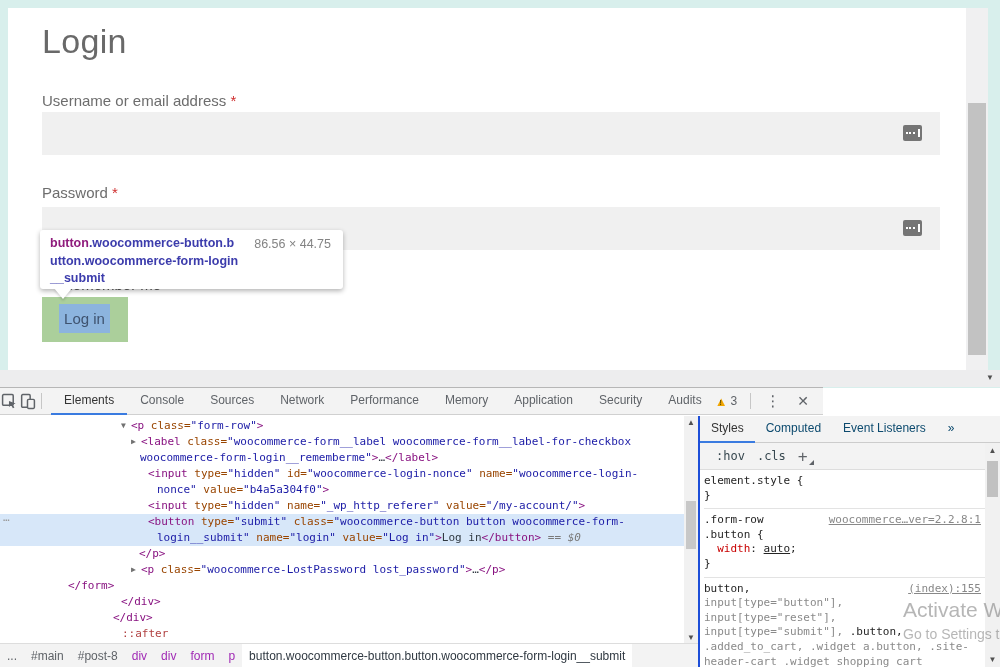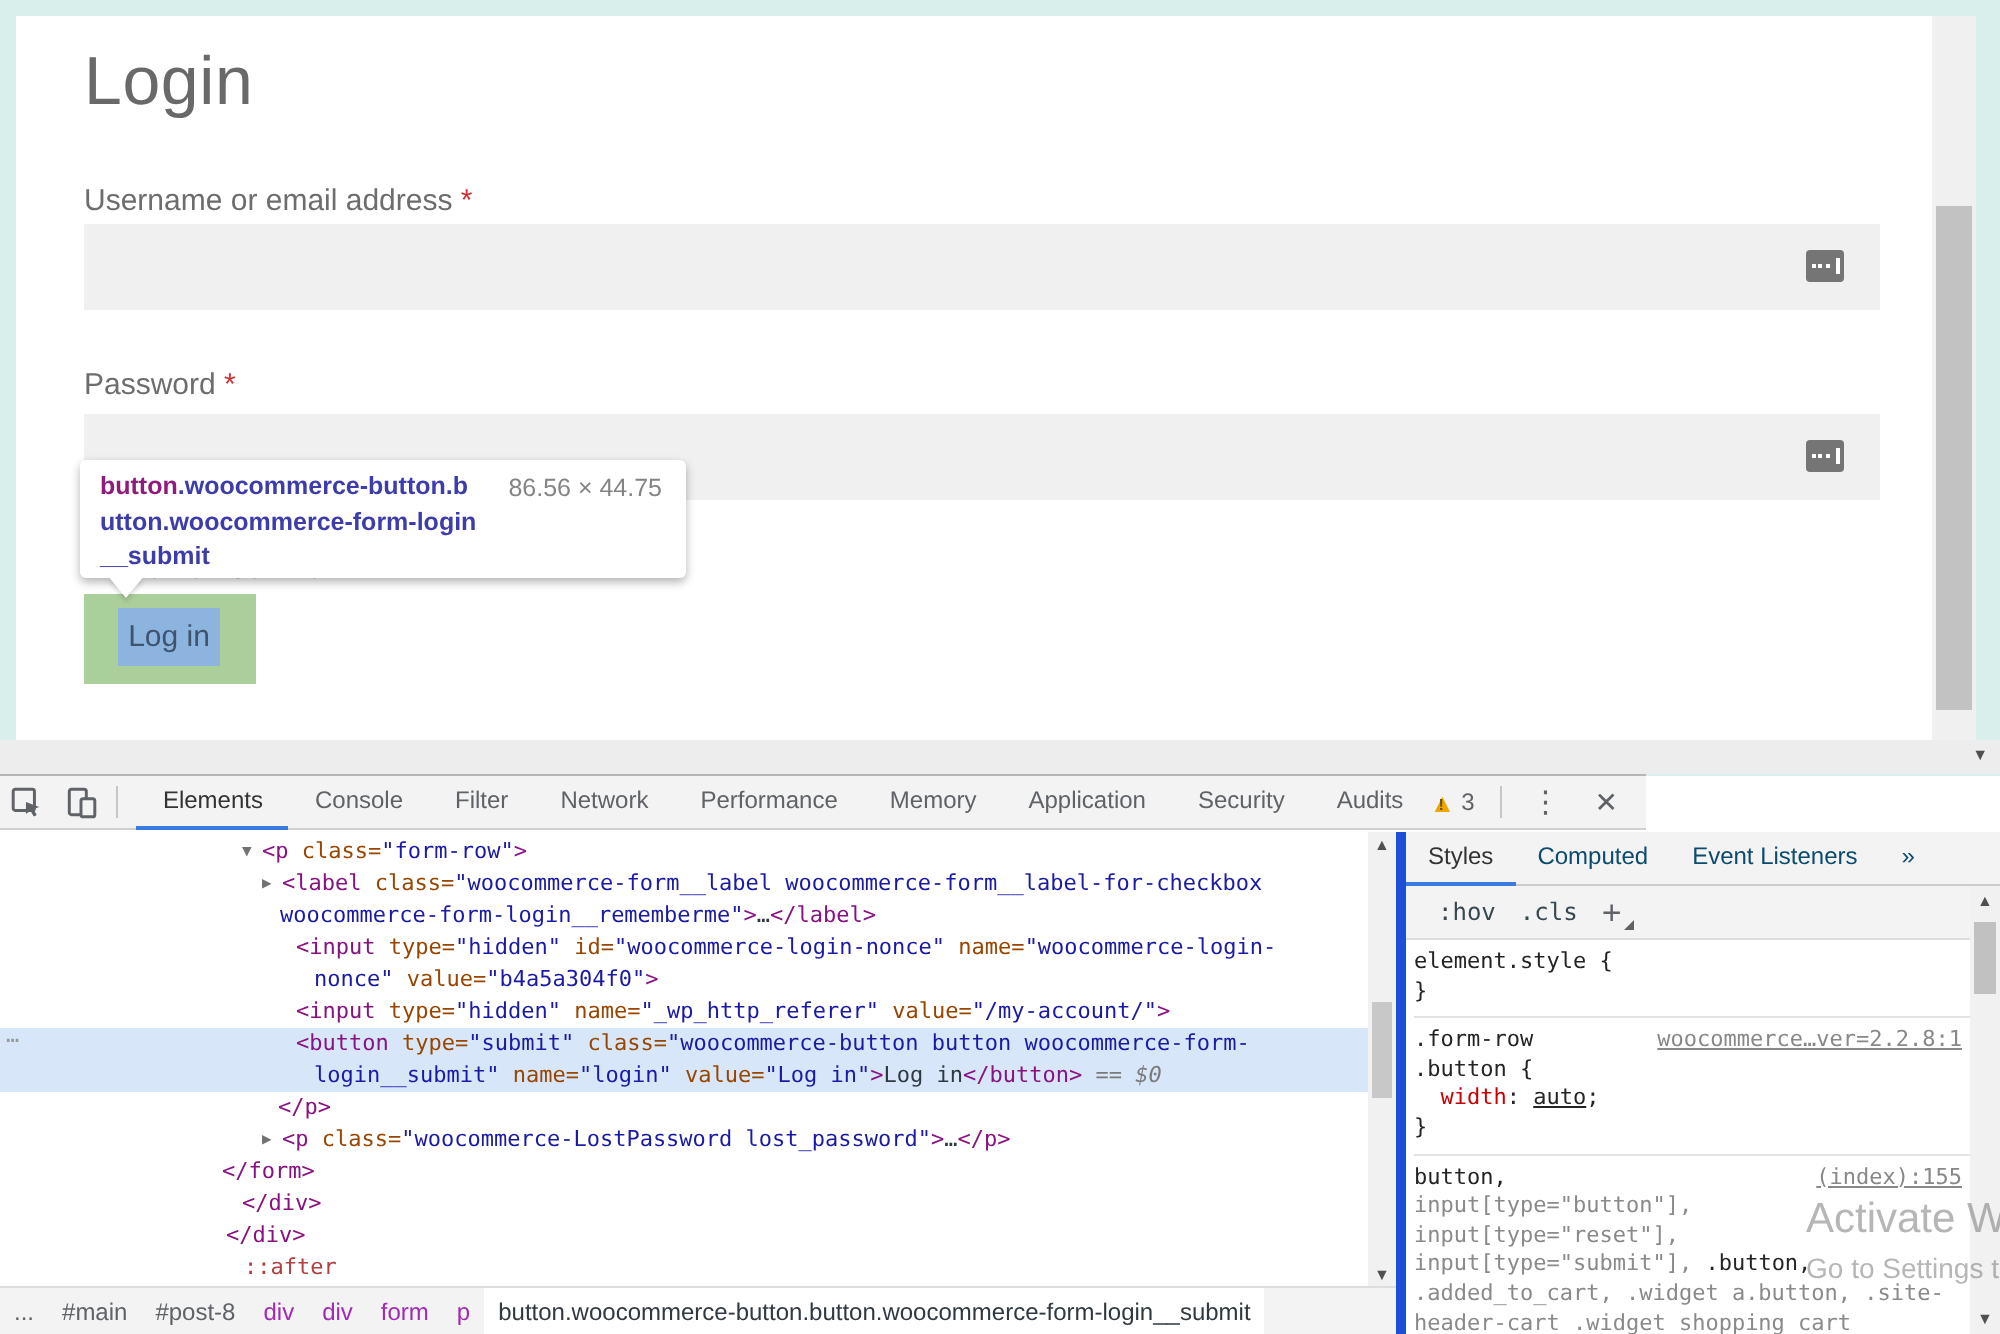--- a/index.html
+++ b/index.html
@@ -84,21 +84,21 @@
   .el-scroll .up { top:2px; } .el-scroll .down { bottom:2px; }
   .el-scroll .thumb { position:absolute; left:2px; width:10px; top:85px; height:48px; background:#c8c8c8; }
 
   .el-crumbs { position:absolute; left:0; bottom:0; width:698px; height:24px; background:#f3f3f3; border-top:1px solid #ddd;
                display:flex; align-items:center; font-size:12px; overflow:hidden; }
   .crumb { padding:0 7px; white-space:nowrap; height:100%; display:flex; align-items:center; }
   .t-dim { color:#5f6368; } .t-node { color:#5f6368; } .t-tag { color:#a12bb5; }
   .t-selected { background:#fff; color:#303942; }
 
   
-  .st-panel { position:absolute; left:698px; top:0; width:302px; height:100%; border-left:5px solid #1d4ed8; background:#fff; }
+  .st-panel { position:absolute; left:698px; top:0; width:302px; height:100%; border-left:2px solid #1d4ed8; background:#fff; }
   .st-tabs { height:27px; background:#f3f3f3; border-bottom:1px solid #ccc; display:flex; }
   .st-tab { padding:0 11px; line-height:25px; font-size:12px; color:#0c4a6e; height:27px; }
   .st-tab.active { color:#333; border-bottom:2px solid #3a7be0; }
   .st-filter { height:27px; background:#f3f3f3; border-bottom:1px solid #ddd; display:flex; align-items:center; padding:0 4px; }
   .st-filter input { width:168px; height:19px; border:1px solid #dcdcdc; font-size:12px; padding:0 4px; outline:none;
                      color:#333; font-family:"Liberation Sans",sans-serif; }
   .toggle { font-family:"DejaVu Sans Mono", monospace; font-size:12px; color:#37474f; margin-left:12px; }
   .add-rule { font-size:17px; color:#5f6368; position:relative; margin-left:12px; line-height:17px; }
   .add-rule::after { content:""; position:absolute; right:-6px; bottom:0; border-left:5px solid transparent; border-bottom:5px solid #5f6368; }
 
@@ -193,21 +193,21 @@
       <div class="dt-icon">
         <svg width="17" height="17" viewBox="0 0 16 16">
             <rect x="2.5" y="1.5" width="8" height="12" rx="1" fill="none" stroke="#5f6368" stroke-width="1.4"></rect>
             <rect x="8" y="6" width="6.5" height="8.5" rx="1" fill="#f3f3f3" stroke="#5f6368" stroke-width="1.4"></rect>
           </svg>
       </div>
       <div class="dt-sep"></div>
       <div class="dt-tabs">
           <div class="dt-tab active">Elements</div>
           <div class="dt-tab">Console</div>
-          <div class="dt-tab">Filter</div>
+          <div class="dt-tab">Sources</div>
           <div class="dt-tab">Network</div>
           <div class="dt-tab">Performance</div>
           <div class="dt-tab">Memory</div>
           <div class="dt-tab">Application</div>
           <div class="dt-tab">Security</div>
           <div class="dt-tab">Audits</div>
         </div>
       <div class="dt-right">
         <div class="warn-badge">
           <span class="warn-tri">▲</span>
@@ -226,21 +226,21 @@
             <div class="code-line" style="padding-left: 121px;"><span class="c-arrow">▼</span><span class="c-tag">&lt;p</span><span class="c-attr"> class=</span><span class="c-val">"form-row"</span><span class="c-tag">&gt;</span></div>
             <div class="code-line" style="padding-left: 131px;"><span class="c-arrow">▶</span><span class="c-tag">&lt;label</span><span class="c-attr"> class=</span><span class="c-val">"woocommerce-form__label woocommerce-form__label-for-checkbox</span></div>
             <div class="code-line" style="padding-left: 140px;"><span class="c-val">woocommerce-form-login__rememberme"</span><span class="c-tag">&gt;</span><span class="c-txt">…</span><span class="c-tag">&lt;/label&gt;</span></div>
             <div class="code-line" style="padding-left: 148px;"><span class="c-tag">&lt;input</span><span class="c-attr"> type=</span><span class="c-val">"hidden"</span><span class="c-attr"> id=</span><span class="c-val">"woocommerce-login-nonce"</span><span class="c-attr"> name=</span><span class="c-val">"woocommerce-login-</span></div>
             <div class="code-line" style="padding-left: 157px;"><span class="c-val">nonce"</span><span class="c-attr"> value=</span><span class="c-val">"b4a5a304f0"</span><span class="c-tag">&gt;</span></div>
             <div class="code-line" style="padding-left: 148px;"><span class="c-tag">&lt;input</span><span class="c-attr"> type=</span><span class="c-val">"hidden"</span><span class="c-attr"> name=</span><span class="c-val">"_wp_http_referer"</span><span class="c-attr"> value=</span><span class="c-val">"/my-account/"</span><span class="c-tag">&gt;</span></div>
             <div class="code-line hl" style="padding-left: 148px;"><span class="gutter-dots">…</span><span class="c-tag">&lt;button</span><span class="c-attr"> type=</span><span class="c-val">"submit"</span><span class="c-attr"> class=</span><span class="c-val">"woocommerce-button button woocommerce-form-</span></div>
             <div class="code-line hl" style="padding-left: 157px;"><span class="c-val">login__submit"</span><span class="c-attr"> name=</span><span class="c-val">"login"</span><span class="c-attr"> value=</span><span class="c-val">"Log in"</span><span class="c-tag">&gt;</span><span class="c-txt">Log in</span><span class="c-tag">&lt;/button&gt;</span><span class="c-dim"> == $0</span></div>
             <div class="code-line" style="padding-left: 139px;"><span class="c-tag">&lt;/p&gt;</span></div>
             <div class="code-line" style="padding-left: 131px;"><span class="c-arrow">▶</span><span class="c-tag">&lt;p</span><span class="c-attr"> class=</span><span class="c-val">"woocommerce-LostPassword lost_password"</span><span class="c-tag">&gt;</span><span class="c-txt">…</span><span class="c-tag">&lt;/p&gt;</span></div>
-            <div class="code-line" style="padding-left: 111px;"><span class="c-tag">&lt;/form&gt;</span></div>
+            <div class="code-line" style="padding-left: 68px;"><span class="c-tag">&lt;/form&gt;</span></div>
             <div class="code-line" style="padding-left: 121px;"><span class="c-tag">&lt;/div&gt;</span></div>
             <div class="code-line" style="padding-left: 113px;"><span class="c-tag">&lt;/div&gt;</span></div>
             <div class="code-line" style="padding-left: 122px;"><span class="c-pseudo">::after</span></div>
             <div class="code-line" style="padding-left: 105px;"><span class="c-tag">&lt;/div&gt;</span></div>
           </div>
         <div class="el-scroll">
           <span class="sarr up">▲</span>
           <div class="thumb"></div>
           <span class="sarr down">▼</span>
         </div>

